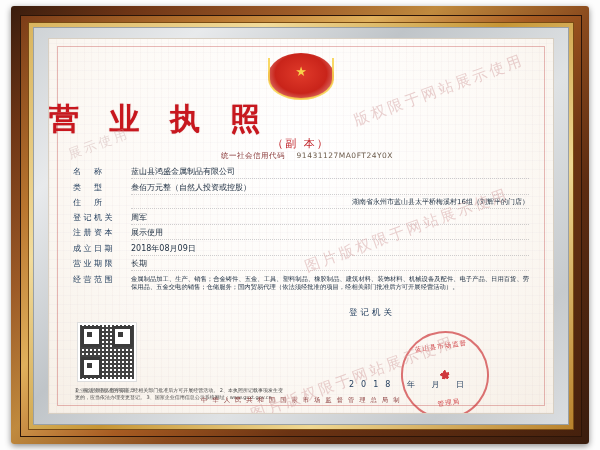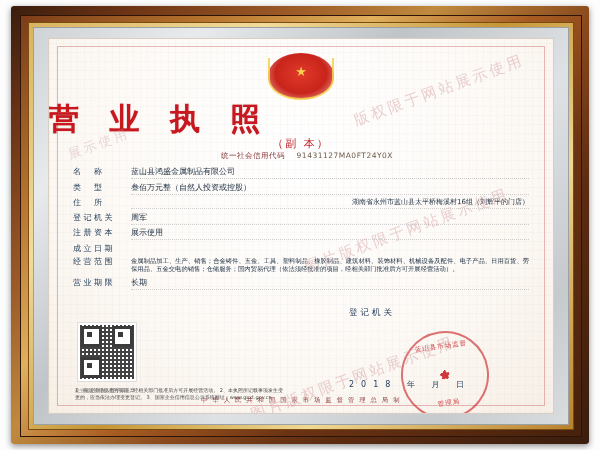--- a/index.html
+++ b/index.html
@@ -231,28 +231,29 @@
       <div class="row">
         <div class="lab">登记机关</div>
         <div class="val">周军</div>
       </div>
       <div class="row">
         <div class="lab">注册资本</div>
         <div class="val">展示使用</div>
       </div>
       <div class="row">
         <div class="lab">成立日期</div>
+        <div class="val">2018年08月09日</div>
+      </div>
+      <div class="row">
+        <div class="lab">营业期限</div>
+        <div class="val">长期</div>
       </div>
       <div class="row">
         <div class="lab">经营范围</div>
         <div class="val nobrd scope">金属制品加工、生产、销售；合金铸件、五金、工具、塑料制品、橡胶制品、建筑材料、装饰材料、机械设备及配件、电子产品、日用百货、劳保用品、五金交电的销售；仓储服务；国内贸易代理（依法须经批准的项目，经相关部门批准后方可开展经营活动）。</div>
-      </div>
-      <div class="row">
-        <div class="lab">营业期限</div>
-        <div class="val">长期</div>
       </div>
     </div>
 
     <div class="qr">
       <div class="cells">
         <div class="eye e1">
             <i></i>
           </div>
         <div class="eye e2">
             <i></i>

